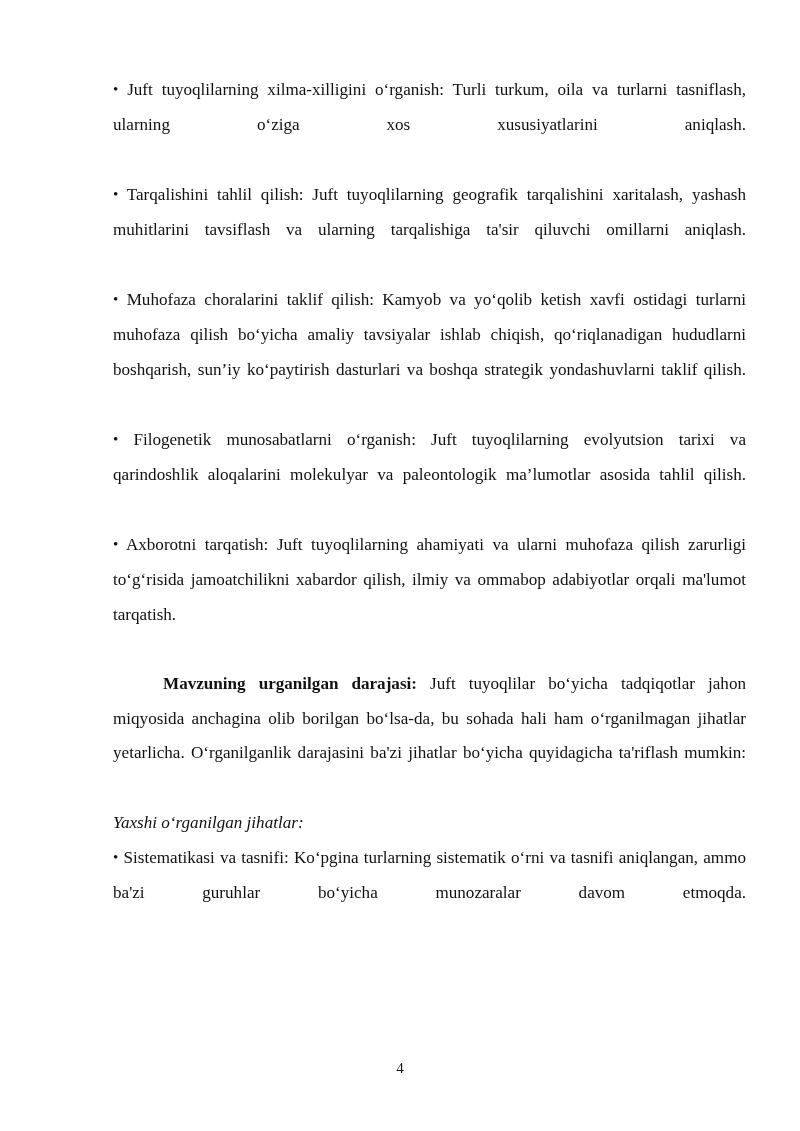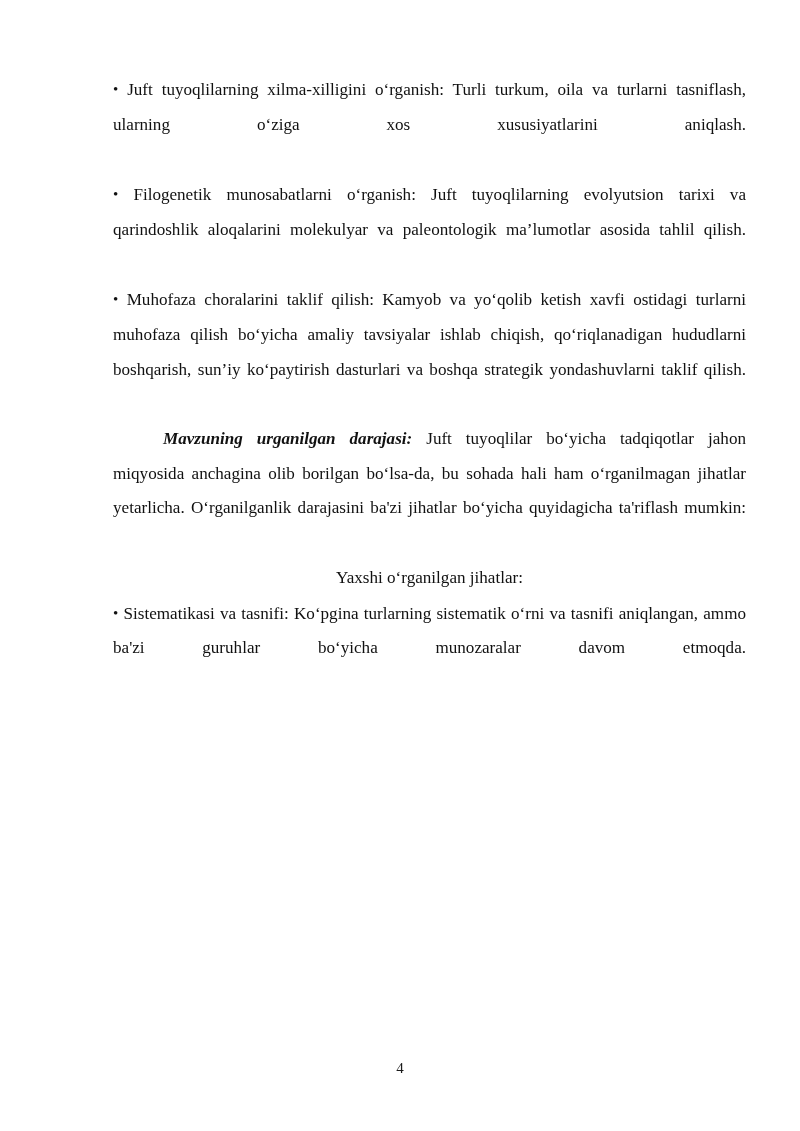--- a/index.html
+++ b/index.html
@@ -45,21 +45,22 @@
   }
 
   
   .para::after {
     content: "";
     display: inline-block;
     width: 100%;
   }
 
   .para.nojust {
-    text-align: center;
+    text-align: left;
+    font-style: italic;
   }
   .para.nojust::after { content: none; display: none; }
 
   .bullet-glyph {
     display: inline;
     font-family: "Liberation Serif", "DejaVu Serif", serif;
     font-size: 15px;
     vertical-align: 1px;
     letter-spacing: 0;
   }
@@ -68,21 +69,20 @@
     display: inline;
   }
 
   .heading-indent {
     display: inline-block;
     width: 50px;
   }
 
   .bold {
     font-weight: bold;
-    font-style: italic;
   }
 
   #page-number {
     position: absolute;
     left: 0;
     top: 1060px;
     width: 800px;
     text-align: center;
     font-size: 15px;
     font-family: "Liberation Serif", "DejaVu Serif", serif;
@@ -91,27 +91,29 @@
 </style>
 </head>
 <body>
 
 <div id="page">
 
   <div id="content">
 
     <p class="para"><span class="bullet-glyph">•</span><span class="bullet-gap"> </span><span>Juft tuyoqlilarning xilma-xilligini o‘rganish: Turli turkum, oila va turlarni tasniflash, ularning o‘ziga xos xususiyatlarini aniqlash.</span></p>
 
+    <p class="para"><span class="bullet-glyph">•</span><span class="bullet-gap"> </span><span>Tarqalishini tahlil qilish: Juft tuyoqlilarning geografik tarqalishini xaritalash, yashash muhitlarini tavsiflash va ularning tarqalishiga ta'sir qiluvchi omillarni aniqlash.</span></p>
 
 
 
+    <p class="para"><span class="bullet-glyph">•</span><span class="bullet-gap"> </span><span>Muhofaza choralarini taklif qilish: Kamyob va yo‘qolib ketish xavfi ostidagi turlarni muhofaza qilish bo‘yicha amaliy tavsiyalar ishlab chiqish, qo‘riqlanadigan hududlarni boshqarish, sun’iy ko‘paytirish dasturlari va boshqa strategik yondashuvlarni taklif qilish.</span></p>
+
     <p class="para"><span class="bullet-glyph">•</span><span class="bullet-gap"> </span><span>Filogenetik munosabatlarni o‘rganish: Juft tuyoqlilarning evolyutsion tarixi va qarindoshlik aloqalarini molekulyar va paleontologik ma’lumotlar asosida tahlil qilish.</span></p>
 
-    <p class="para"><span class="bullet-glyph">•</span><span class="bullet-gap"> </span><span>Muhofaza choralarini taklif qilish: Kamyob va yo‘qolib ketish xavfi ostidagi turlarni muhofaza qilish bo‘yicha amaliy tavsiyalar ishlab chiqish, qo‘riqlanadigan hududlarni boshqarish, sun’iy ko‘paytirish dasturlari va boshqa strategik yondashuvlarni taklif qilish.</span></p>
-
+    <p class="para"><span class="bullet-glyph">•</span><span class="bullet-gap"> </span><span>Axborotni tarqatish: Juft tuyoqlilarning ahamiyati va ularni muhofaza qilish zarurligi to‘g‘risida jamoatchilikni xabardor qilish, ilmiy va ommabop adabiyotlar orqali ma'lumot tarqatish.</span></p>
 
     <p class="para"><span class="heading-indent"></span><span class="bold">Mavzuning urganilgan darajasi:</span><span> Juft tuyoqlilar bo‘yicha tadqiqotlar jahon miqyosida anchagina olib borilgan bo‘lsa-da, bu sohada hali ham o‘rganilmagan jihatlar yetarlicha. O‘rganilganlik darajasini ba'zi jihatlar bo‘yicha quyidagicha ta'riflash mumkin:</span></p>
 
     <p class="para nojust"><span>Yaxshi o‘rganilgan jihatlar:</span></p>
 
     <p class="para"><span class="bullet-glyph">•</span><span class="bullet-gap"> </span><span>Sistematikasi va tasnifi: Ko‘pgina turlarning sistematik o‘rni va tasnifi aniqlangan, ammo ba'zi guruhlar bo‘yicha munozaralar davom etmoqda.</span></p>
 
   </div>
 
   <div id="page-number">4</div>

